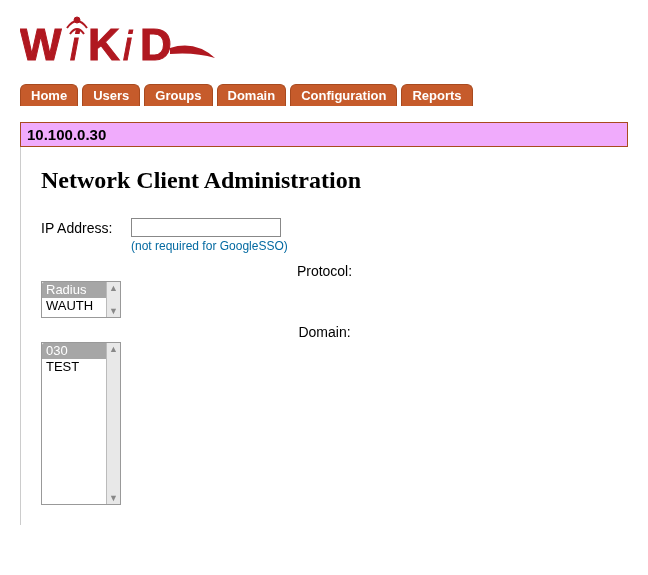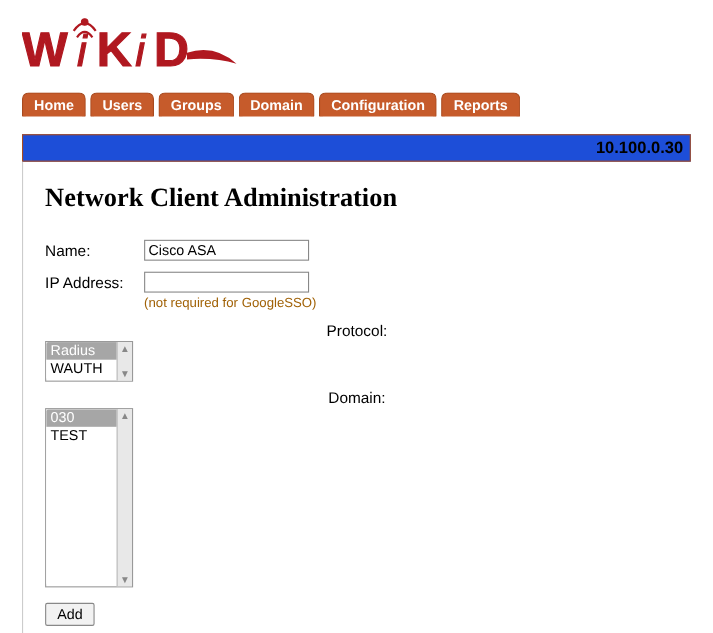--- a/index.html
+++ b/index.html
@@ -30,28 +30,27 @@
       padding: 3px 10px;
       border-top-left-radius: 6px;
       border-top-right-radius: 6px;
       font-size: 13px;
       font-weight: bold;
       cursor: pointer;
       border: 1px solid #a84a1f;
       border-bottom: none;
     }
     .title-bar {
-      background: #1d4ed8;
+      background: #f0abfc;
       color: #000000;
       font-weight: bold;
       padding: 3px 6px;
       font-size: 15px;
       margin-top: 0;
       border: 1px solid #a84a1f;
-      text-align: right;
     }
     .content {
       border-left: 1px solid #cccccc;
       margin-top: 0;
       padding: 20px 20px 20px 20px;
     }
     .page-heading {
       font-family: Georgia, 'Times New Roman', serif;
       font-size: 24px;
       font-weight: bold;
@@ -74,21 +73,21 @@
       padding-top: 2px;
     }
     .form-field input[type="text"] {
       width: 150px;
       font-size: 13px;
       padding: 1px 3px;
       border: 1px solid #888;
     }
     .hint {
       font-size: 12px;
-      color: #a16207;
+      color: #0369a1;
       margin-top: 2px;
     }
     .proto-label, .domain-label {
       font-size: 14px;
       margin: 6px 0 2px 0;
       text-align: center;
     }
     .listbox-wrap {
       position: relative;
       display: inline-block;
@@ -174,26 +173,20 @@
   </div>
 
   <div class="title-bar">
     <span>10.100.0.30</span>
   </div>
 
   <div class="content">
     <h1 class="page-heading">Network Client Administration</h1>
 
 
-    <div class="form-row">
-      <div class="form-label">Name:</div>
-      <div class="form-field">
-        <input type="text" value="Cisco ASA" style="">
-      </div>
-    </div>
 
     <div class="form-row">
       <div class="form-label">IP Address:</div>
       <div class="form-field">
         <input type="text" value="" style="">
         <div class="hint">(not required for GoogleSSO)</div>
       </div>
     </div>
 
     <div class="proto-label">Protocol:</div>
@@ -213,18 +206,15 @@
       <select class="listbox" size="10">
         <option class="selected" selected="">030</option>
         <option>TEST</option>
       </select>
       <div class="scroll-arrows">
         <span class="arrow">▲</span>
         <span class="arrow">▼</span>
       </div>
     </div>
 
-    <div>
-      <button class="add-button">Add</button>
-    </div>
   </div>
 
 </div>
 
 </body></html>

